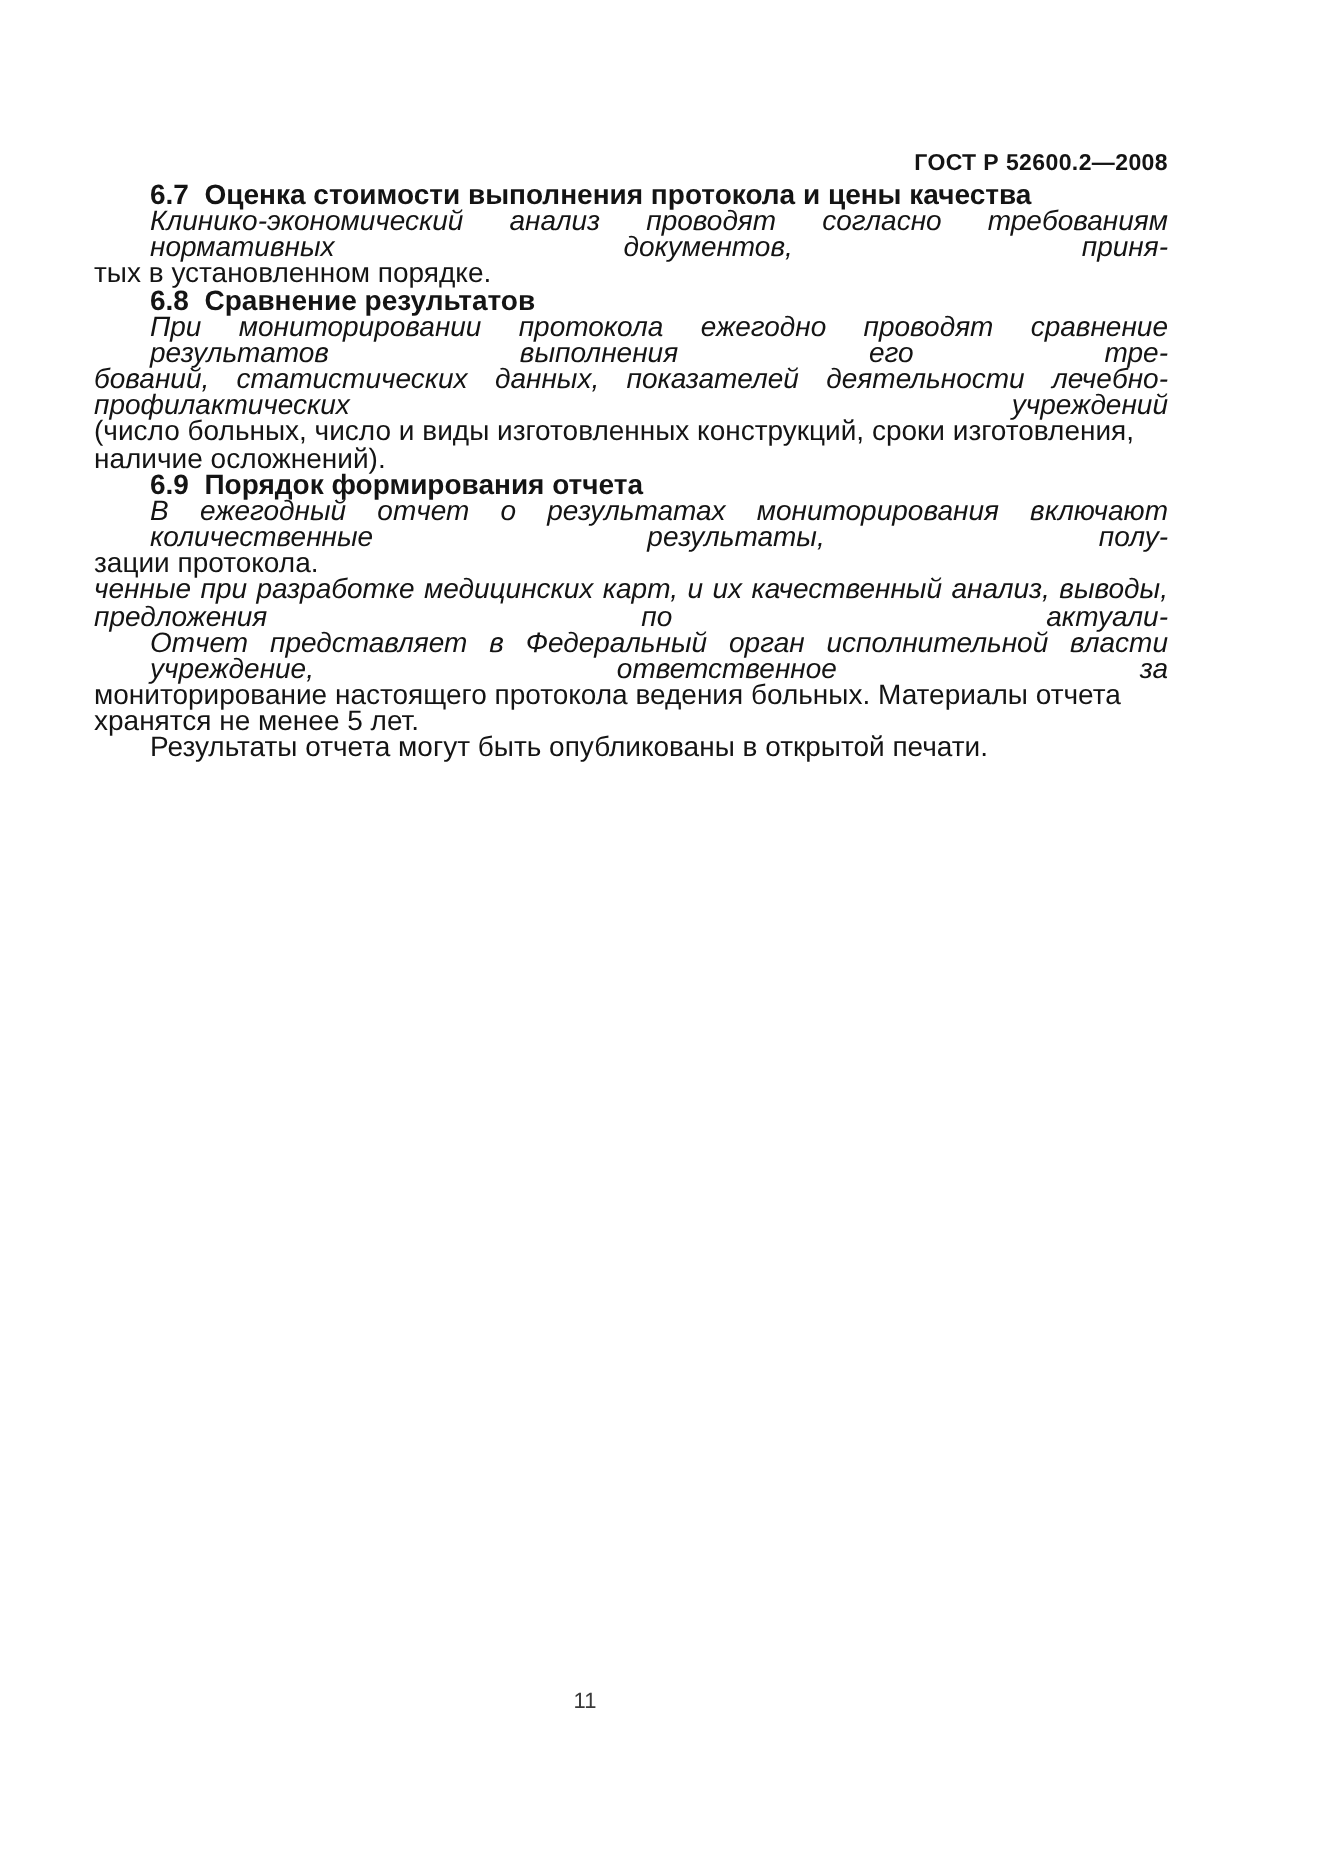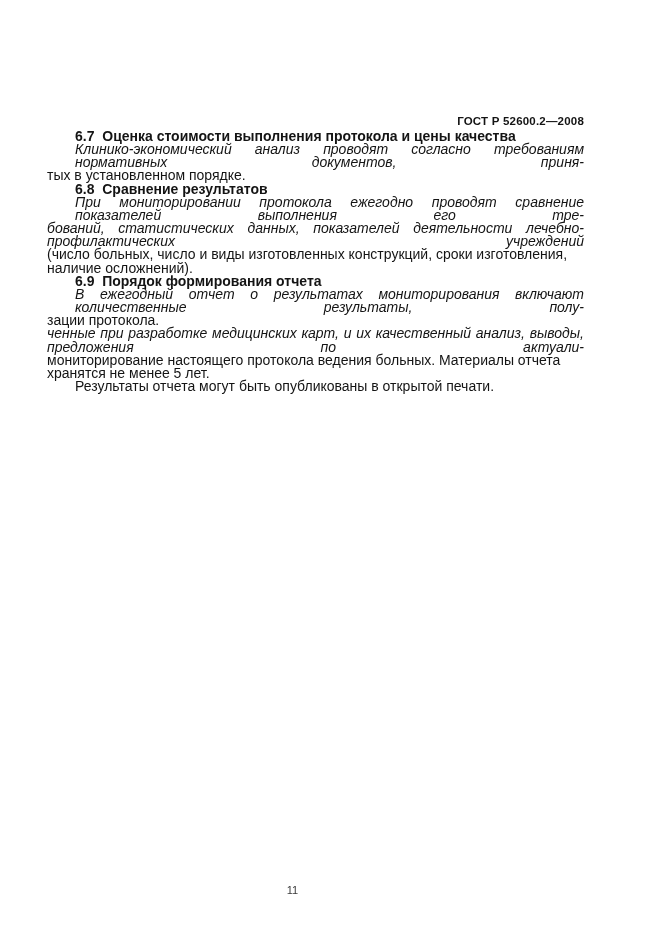--- a/index.html
+++ b/index.html
@@ -7,21 +7,20 @@
   body {
     width: 661px; height: 936px;
     position: relative;
     font-family: "Liberation Sans", sans-serif;
     color: #141414;
     overflow: hidden;
   }
   .page {
     position: absolute; inset: 0;
     background: #ffffff;
-    margin-top: 39px;
   }
   .doc-header {
     position: absolute;
     top: 64px; left: 0; right: 77px;
     text-align: right;
     font-weight: bold;
     font-size: 11.5px;
     letter-spacing: 0.2px;
     white-space: pre;
   }
@@ -53,28 +52,29 @@
     <span>ГОСТ Р 52600.2—2008</span>
   </div>
 
   <div class="content">
 
     <div class="line heading">6.7  Оценка стоимости выполнения протокола и цены качества</div>
     <div class="line first just">Клинико-экономический анализ проводят согласно требованиям нормативных документов, приня-</div>
     <div class="line">тых в установленном порядке.</div>
 
     <div class="line heading">6.8  Сравнение результатов</div>
-    <div class="line first just">При мониторировании протокола ежегодно проводят сравнение показателей выполнения его тре-</div>
+    <div class="line first just">При мониторировании протокола ежегодно проводят сравнение результатов выполнения его тре-</div>
     <div class="line just">бований, статистических данных, показателей деятельности лечебно-профилактических учреждений</div>
     <div class="line">(число больных, число и виды изготовленных конструкций, сроки изготовления, наличие осложнений).</div>
 
     <div class="line heading">6.9  Порядок формирования отчета</div>
     <div class="line first just">В ежегодный отчет о результатах мониторирования включают количественные результаты, полу-</div>
     <div class="line">зации протокола.</div>
     <div class="line just">ченные при разработке медицинских карт, и их качественный анализ, выводы, предложения по актуали-</div>
+    <div class="line first just">Отчет представляет в Федеральный орган исполнительной власти учреждение, ответственное за</div>
     <div class="line">мониторирование настоящего протокола ведения больных. Материалы отчета хранятся не менее 5 лет.</div>
     <div class="line first">Результаты отчета могут быть опубликованы в открытой печати.</div>
 
   </div>
 
   <div class="page-number">11</div>
 
 </div>
 
 </body></html>

